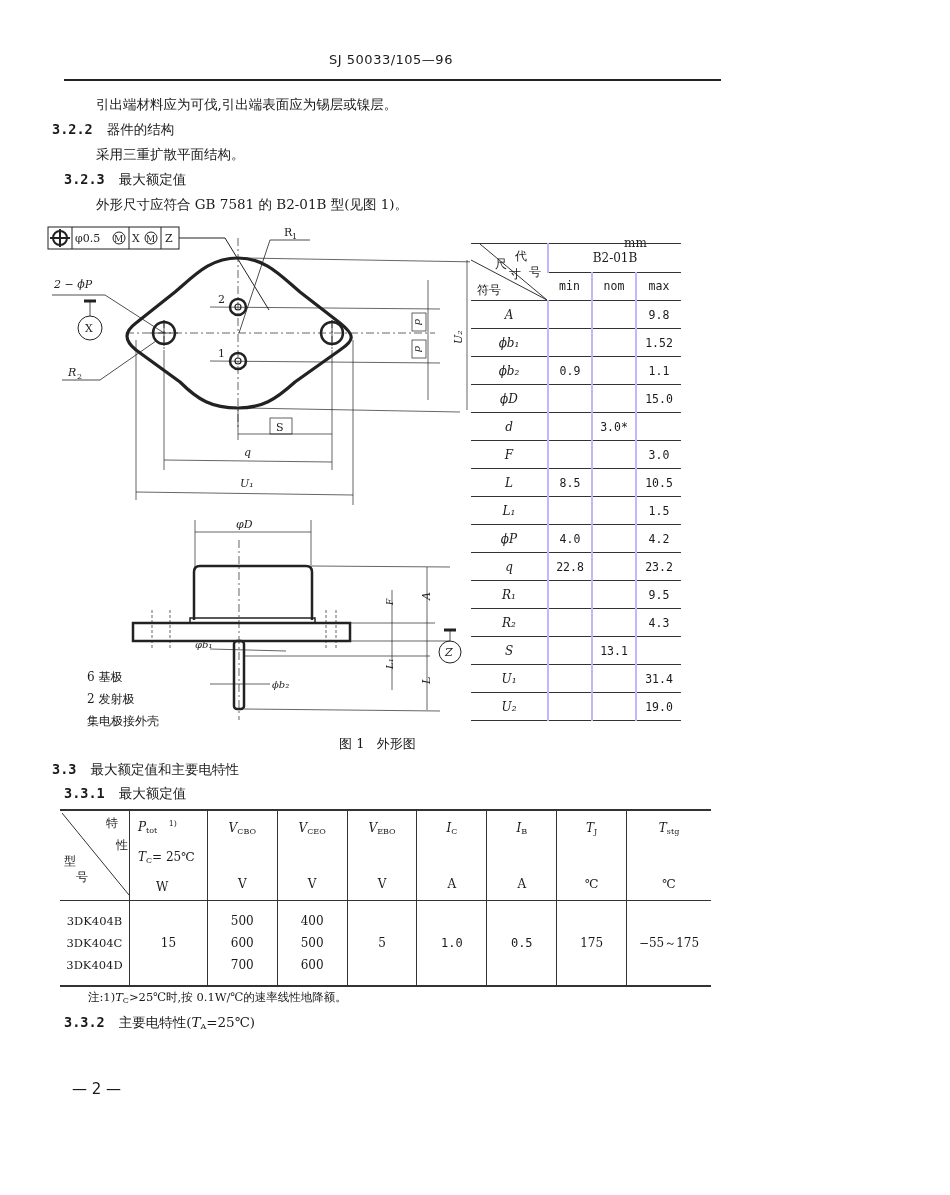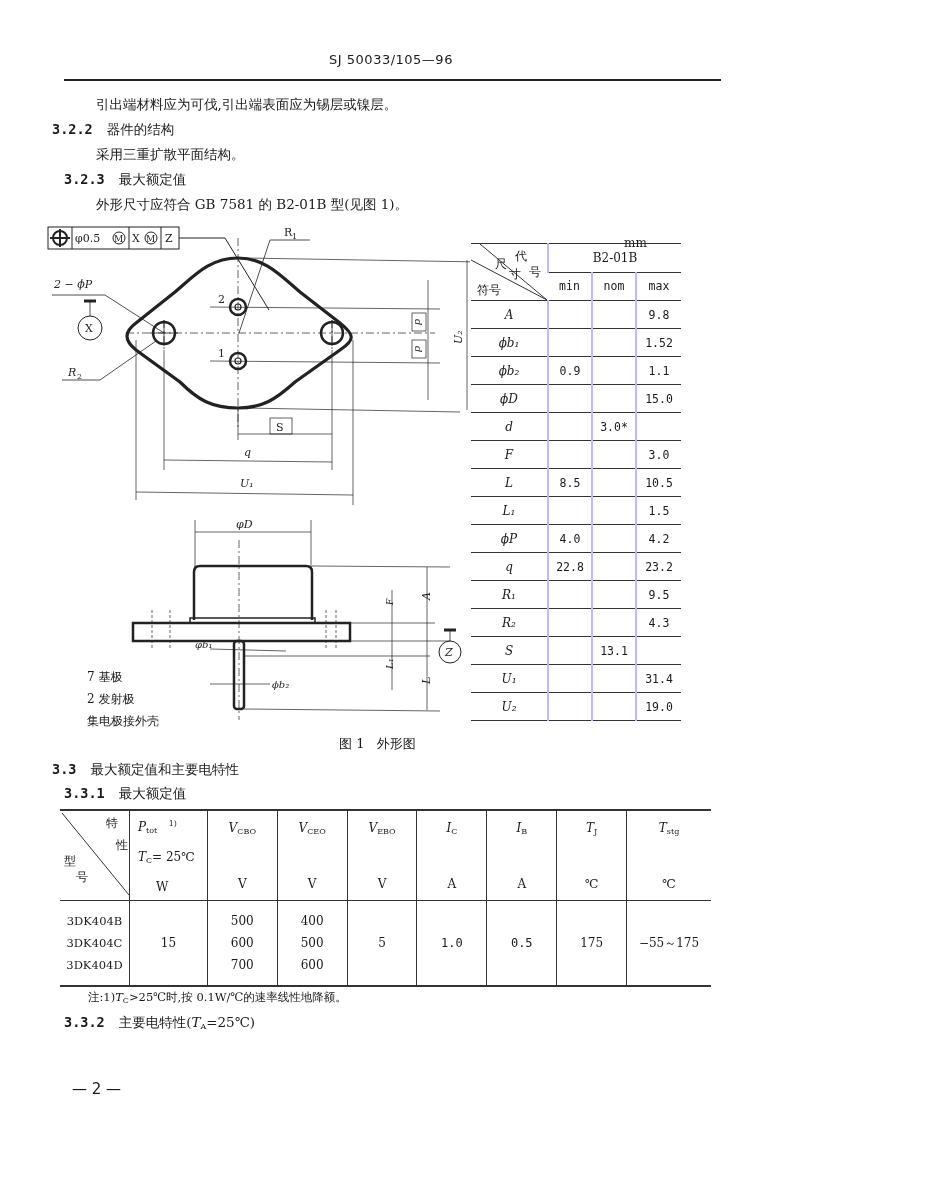--- a/index.html
+++ b/index.html
@@ -182,21 +182,21 @@
     <g stroke-width="0.7">
       <line x1="170" y1="429" x2="246" y2="431"></line>
       <line x1="170" y1="464" x2="230" y2="464"></line>
     </g>
     <text x="155" y="428" fill="#222" stroke="none" font-style="italic" font-size="10">φb₁</text>
     <text x="232" y="468" fill="#222" stroke="none" font-style="italic" font-size="10">ϕb₂</text>
   </svg>
 </div>
 
 <div class="abs p" style="left:87px;top:666px;font-size:12px;line-height:22px;">
-  <div>7 基极</div>
+  <div>6 基极</div>
   <div>2 发射极</div>
   <div style="padding-left:0px;">集电极接外壳</div>
 </div>
 <div class="abs p" style="left:339px;top:735px;font-size:13px;white-space:pre;">图 1   外形图</div>
 
 <div class="abs" style="left:624px;top:222px;font-size:12px;margin-top:14px;">mm</div>
 <div class="abs" style="left:471px;top:243px;">
   <table class="dim">
     <tbody>
         <tr>

